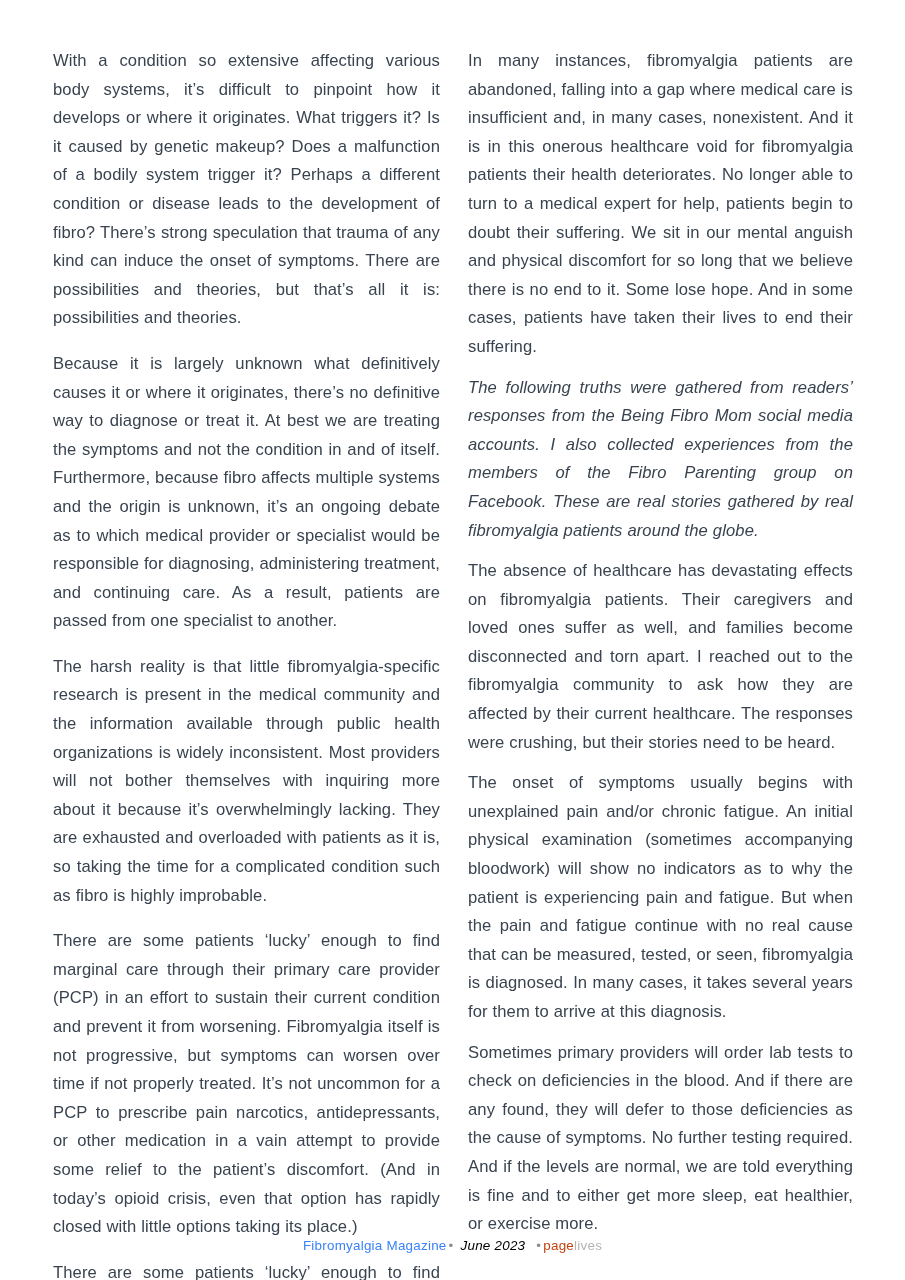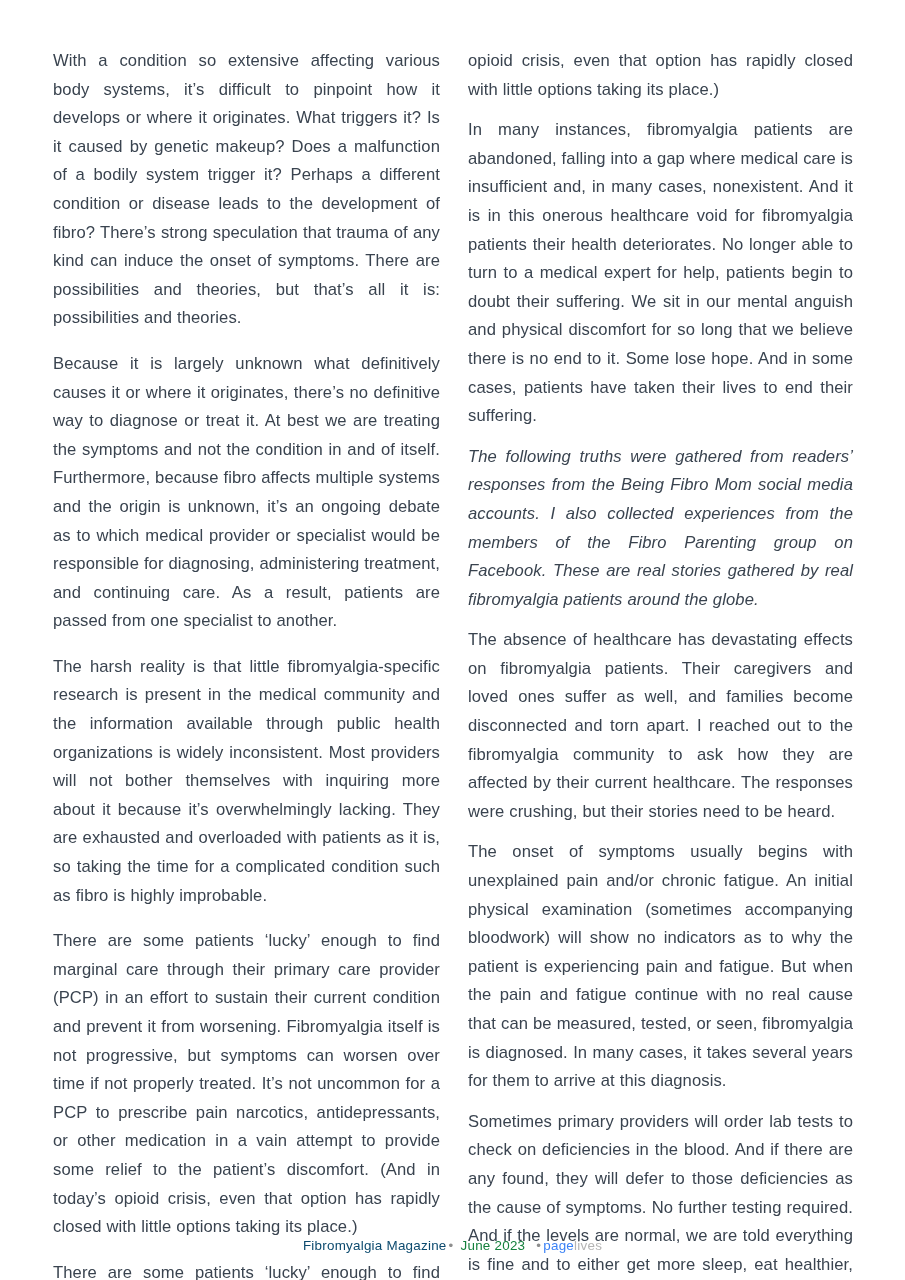--- a/index.html
+++ b/index.html
@@ -75,45 +75,44 @@
     top: 1237px;
     width: 905px;
     text-align: center;
     font-size: 13.4px;
     line-height: 18px;
     color: #9a9a9a;
     letter-spacing: 0.25px;
     white-space: nowrap;
   }
 
-  #footer .mag      { color: #0c4a6e; }
+  #footer .mag      { color: #3b82f6; }
   #footer .sep      { color: #8e8e8e; margin: 0 2px; }
-  #footer .issue    { color: #15803d; }
-  #footer .pagelbl  { color: #3b82f6; text-align: center; }
+  #footer .issue    { color: #000000; font-style: italic; }
+  #footer .pagelbl  { color: #c2410c; text-align: center; }
   #footer .pagenum  { color: #b4b4b4; }
   #footer .gap-s    { display: inline-block; width: 5px; }
   #footer .gap-m    { display: inline-block; width: 9px; }
 </style>
 </head>
 <body>
 
 <div id="page">
 
   <div id="columns">
 
     <div class="column left">
       <p class="para">With a condition so extensive affecting various body systems, it’s difficult to pinpoint how it develops or where it originates. What triggers it? Is it caused by genetic makeup? Does a malfunction of a bodily system trigger it? Perhaps a different condition or disease leads to the development of fibro? There’s strong speculation that trauma of any kind can induce the onset of symptoms. There are possibilities and theories, but that’s all it is: possibilities and theories.</p>
       <p class="para">Because it is largely unknown what definitively causes it or where it originates, there’s no definitive way to diagnose or treat it. At best we are treating the symptoms and not the condition in and of itself. Furthermore, because fibro affects multiple systems and the origin is unknown, it’s an ongoing debate as to which medical provider or specialist would be responsible for diagnosing, administering treatment, and continuing care. As a result, patients are passed from one specialist to another.</p>
       <p class="para">The harsh reality is that little fibromyalgia-specific research is present in the medical community and the information available through public health organizations is widely inconsistent. Most providers will not bother themselves with inquiring more about it because it’s overwhelmingly lacking. They are exhausted and overloaded with patients as it is, so taking the time for a complicated condition such as fibro is highly improbable.</p>
       <p class="para">There are some patients ‘lucky’ enough to find marginal care through their primary care provider (PCP) in an effort to sustain their current condition and prevent it from worsening. Fibromyalgia itself is not progressive, but symptoms can worsen over time if not properly treated. It’s not uncommon for a PCP to prescribe pain narcotics, antidepressants, or other medication in a vain attempt to provide some relief to the patient’s discomfort. (And in today’s opioid crisis, even that option has rapidly closed with little options taking its place.)</p>
       <p class="para">There are some patients ‘lucky’ enough to find marginal care through their primary care provider (PCP) in an effort to sustain their current condition and prevent it from worsening. Fibromyalgia itself is not progressive, but symptoms can worsen over time if not properly treated. It’s not uncommon for a PCP to prescribe pain narcotics, antidepressants, or other medication in a vain attempt to provide some relief to the patient’s discomfort. (And in today’s</p>
     </div>
 
     <div class="column right">
-      <p class="para tight">opioid crisis, even that option has rapidly closed with little options taking its place.)</p>
       <p class="para tight">In many instances, fibromyalgia patients are abandoned, falling into a gap where medical care is insufficient and, in many cases, nonexistent. And it is in this onerous healthcare void for fibromyalgia patients their health deteriorates. No longer able to turn to a medical expert for help, patients begin to doubt their suffering. We sit in our mental anguish and physical discomfort for so long that we believe there is no end to it. Some lose hope. And in some cases, patients have taken their lives to end their suffering.</p>
       <p class="para tight italic">The following truths were gathered from readers’ responses from the Being Fibro Mom social media accounts. I also collected experiences from the members of the Fibro Parenting group on Facebook. These are real stories gathered by real fibromyalgia patients around the globe.</p>
       <p class="para tight">The absence of healthcare has devastating effects on fibromyalgia patients. Their caregivers and loved ones suffer as well, and families become disconnected and torn apart. I reached out to the fibromyalgia community to ask how they are affected by their current healthcare. The responses were crushing, but their stories need to be heard.</p>
       <p class="para tight">The onset of symptoms usually begins with unexplained pain and/or chronic fatigue. An initial physical examination (sometimes accompanying bloodwork) will show no indicators as to why the patient is experiencing pain and fatigue. But when the pain and fatigue continue with no real cause that can be measured, tested, or seen, fibromyalgia is diagnosed. In many cases, it takes several years for them to arrive at this diagnosis.</p>
       <p class="para tight">Sometimes primary providers will order lab tests to check on deficiencies in the blood. And if there are any found, they will defer to those deficiencies as the cause of symptoms. No further testing required. And if the levels are normal, we are told everything is fine and to either get more sleep, eat healthier, or exercise more.</p>
 
     </div>
 
   </div>
 

